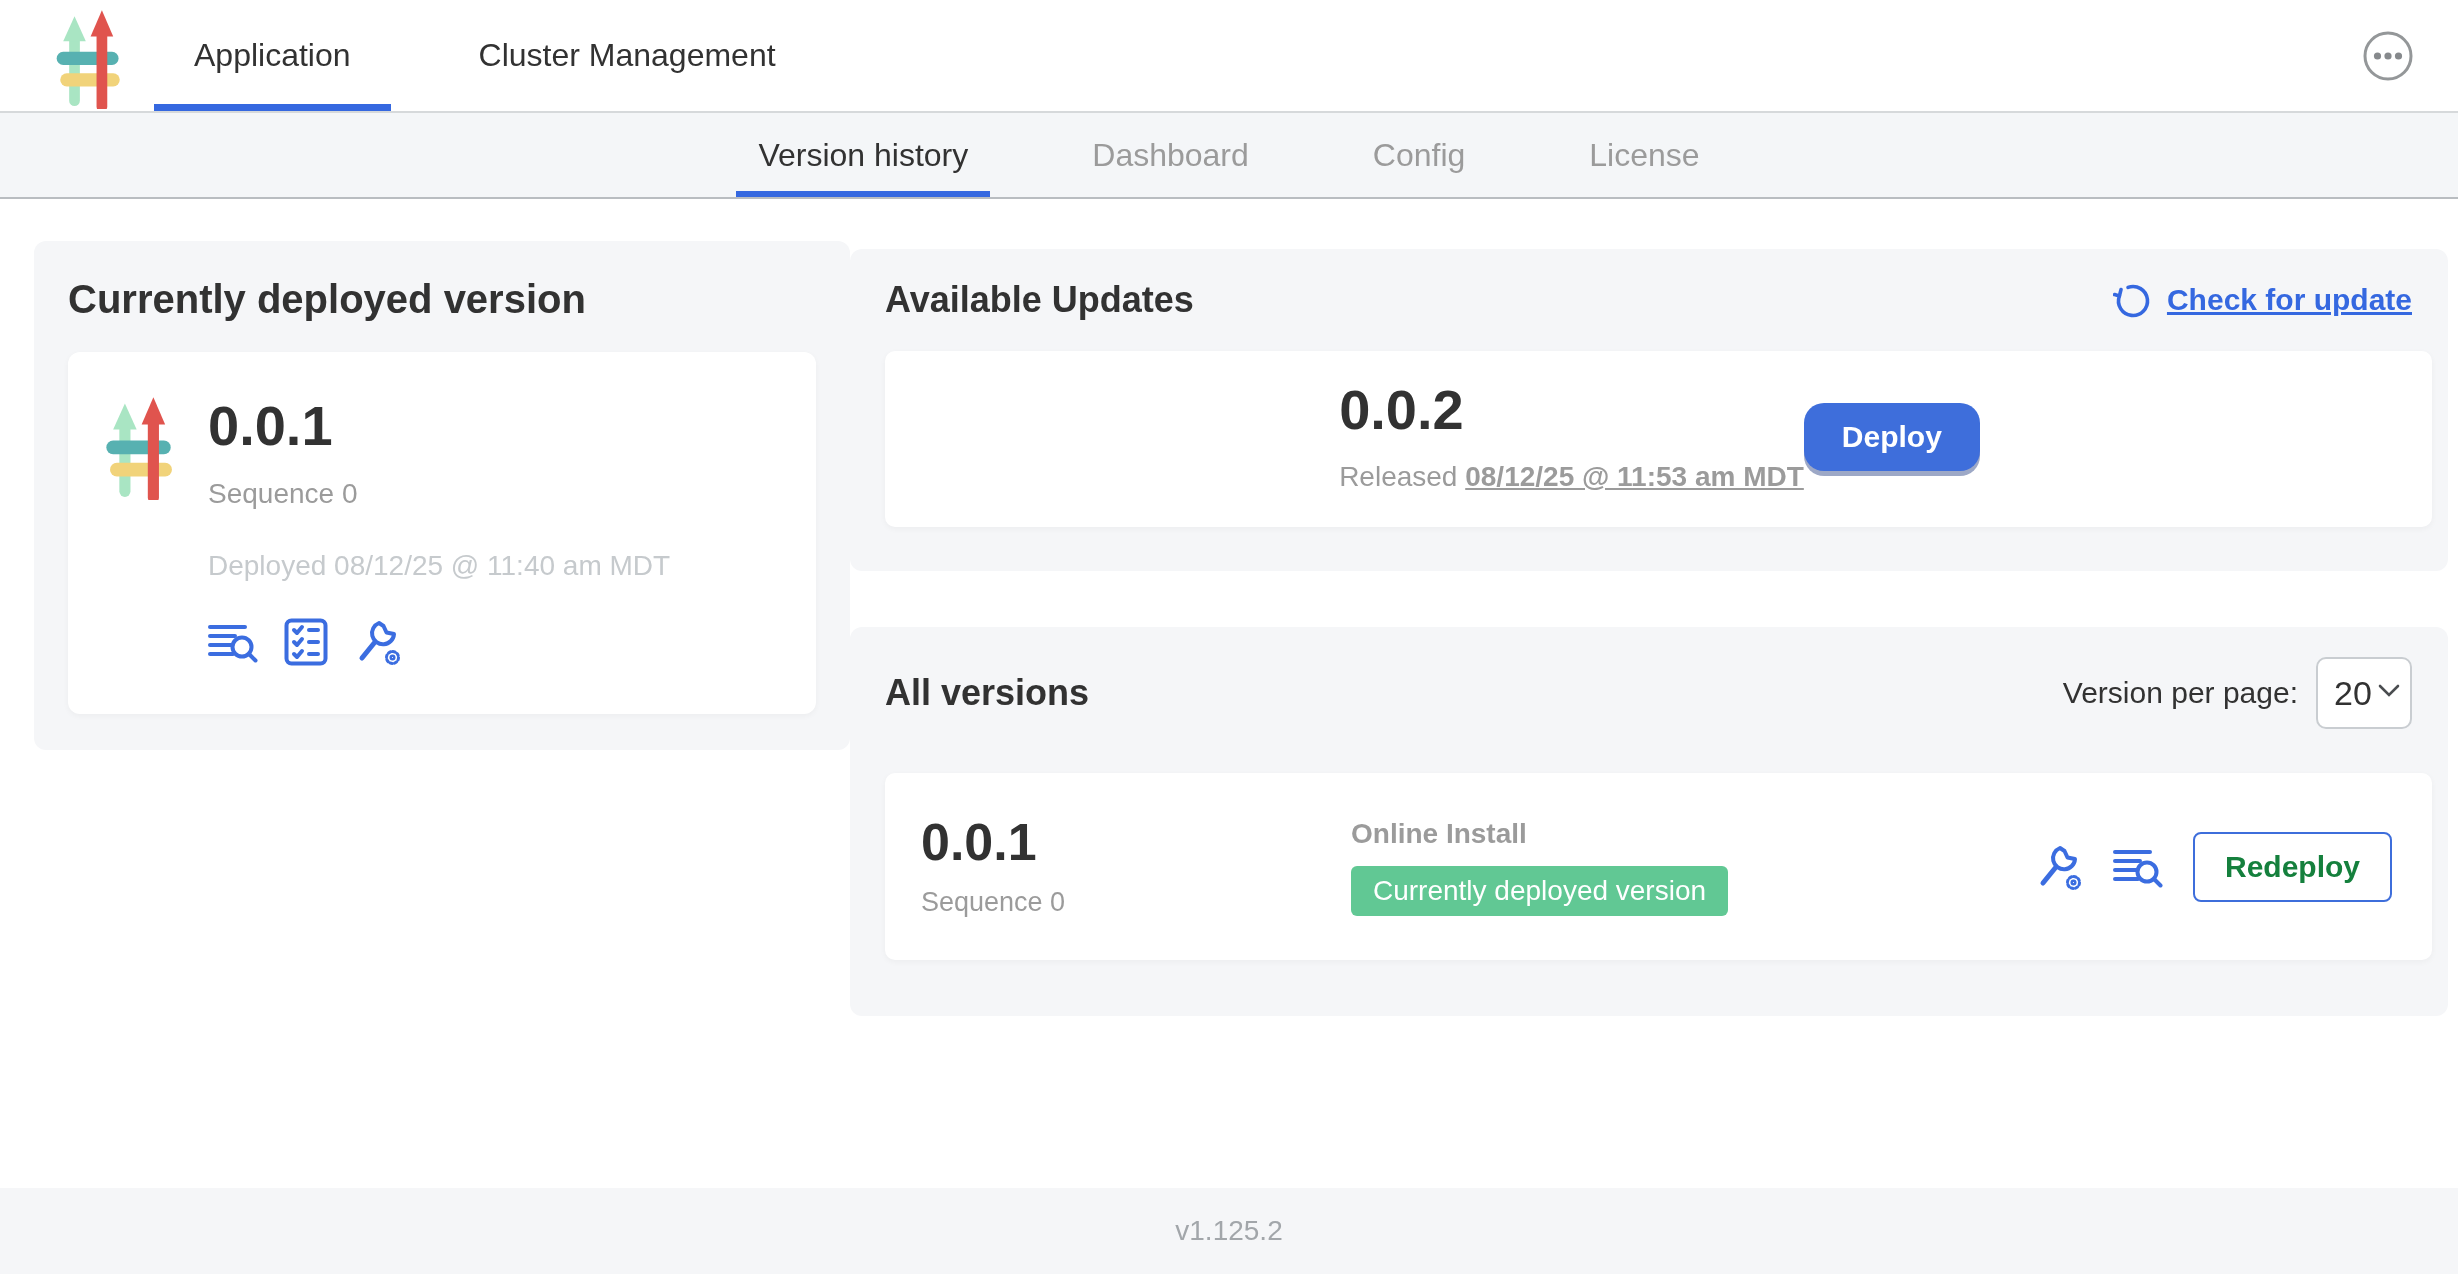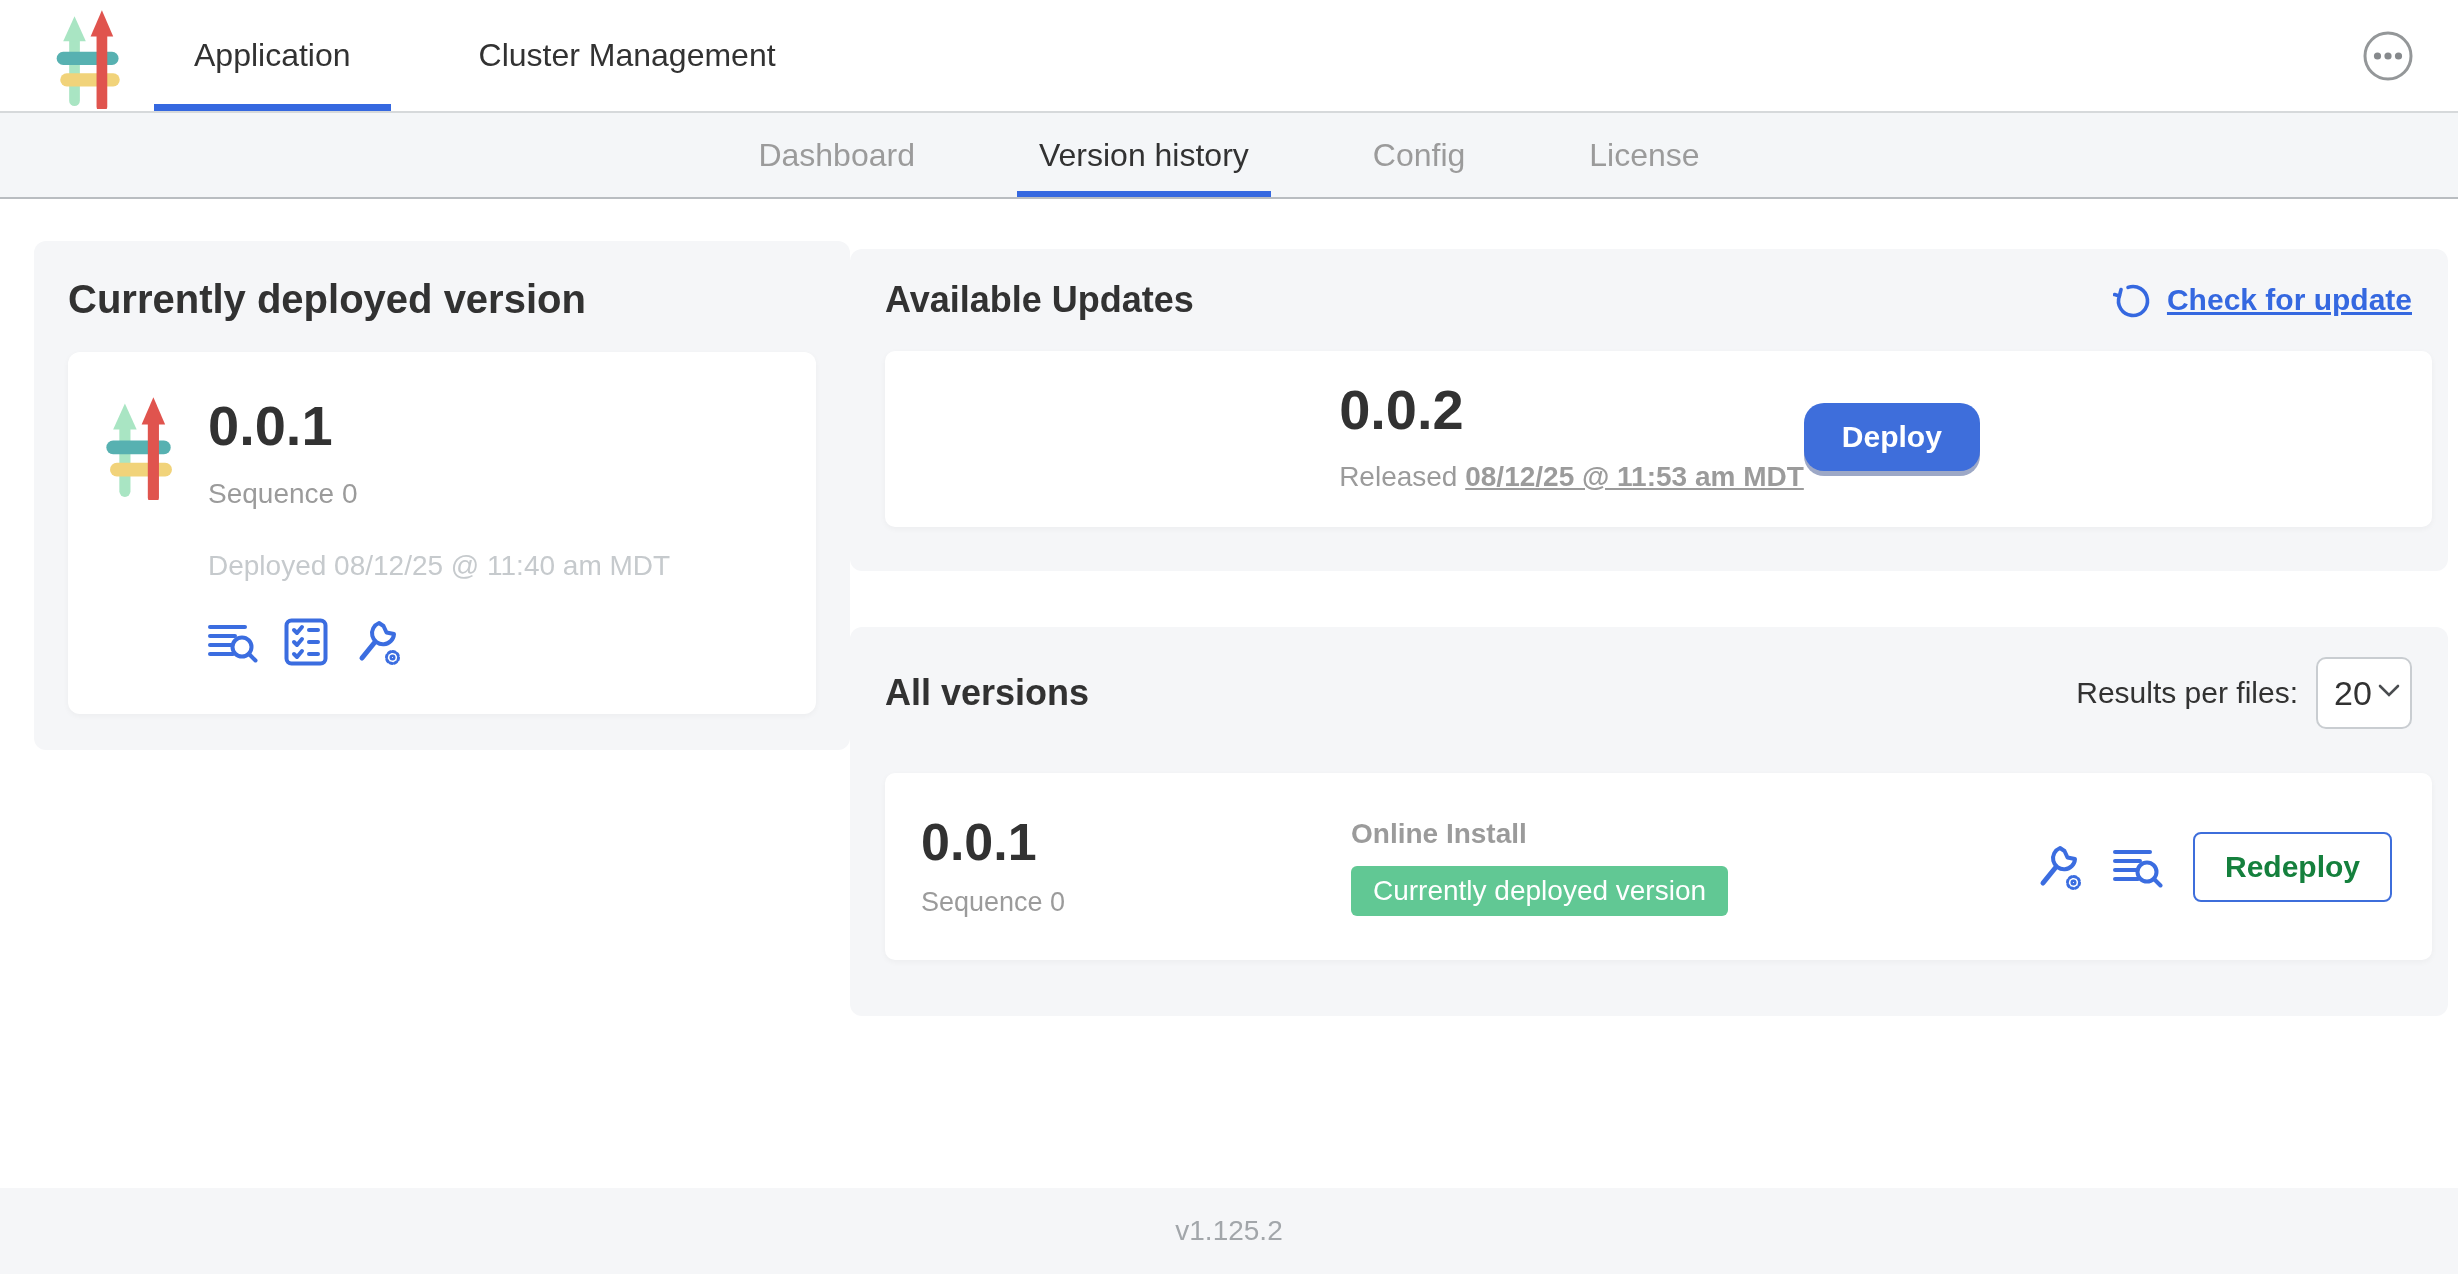--- a/index.html
+++ b/index.html
@@ -131,22 +131,22 @@
     <svg class="ellipsis-btn" viewBox="0 0 52 52">
       <circle cx="26" cy="26" r="23" fill="none" stroke="#949799" stroke-width="3"></circle>
       <circle cx="15.5" cy="26" r="3.6" fill="#86898c"></circle>
       <circle cx="26" cy="26" r="3.6" fill="#86898c"></circle>
       <circle cx="36.5" cy="26" r="3.6" fill="#86898c"></circle>
     </svg>
   </div>
 </div>
 
 <div class="subnav">
+  <div class="subnav-item active">Version history</div>
   <div class="subnav-item">Dashboard</div>
-  <div class="subnav-item active">Version history</div>
   <div class="subnav-item">Config</div>
   <div class="subnav-item">License</div>
 </div>
 
 <div class="content">
 
   <div class="panel deployed-panel">
     <div class="panel-title-lg">Currently deployed version</div>
     <div class="deployed-card">
       <svg class="app-icon" viewBox="0 0 56 84">
@@ -212,21 +212,21 @@
           </div>
         </div>
         <button class="btn-primary">Deploy</button>
       </div>
     </div>
 
     <div class="panel section allversions-section">
       <div class="section-hdr">
         <div class="panel-title">All versions</div>
         <div class="rpp">
-          <span class="rpp-label">Results per files:</span>
+          <span class="rpp-label">Version per page:</span>
           <span class="select-wrap">
             <select class="rpp-select">
               <option selected="">20</option>
             </select>
             <svg width="22" height="13" viewBox="0 0 22 13" fill="none" stroke="#4a4d50" stroke-width="2.6" stroke-linecap="round">
               <polyline points="2,2 11,11 20,2"></polyline>
             </svg>
           </span>
         </div>
       </div>

